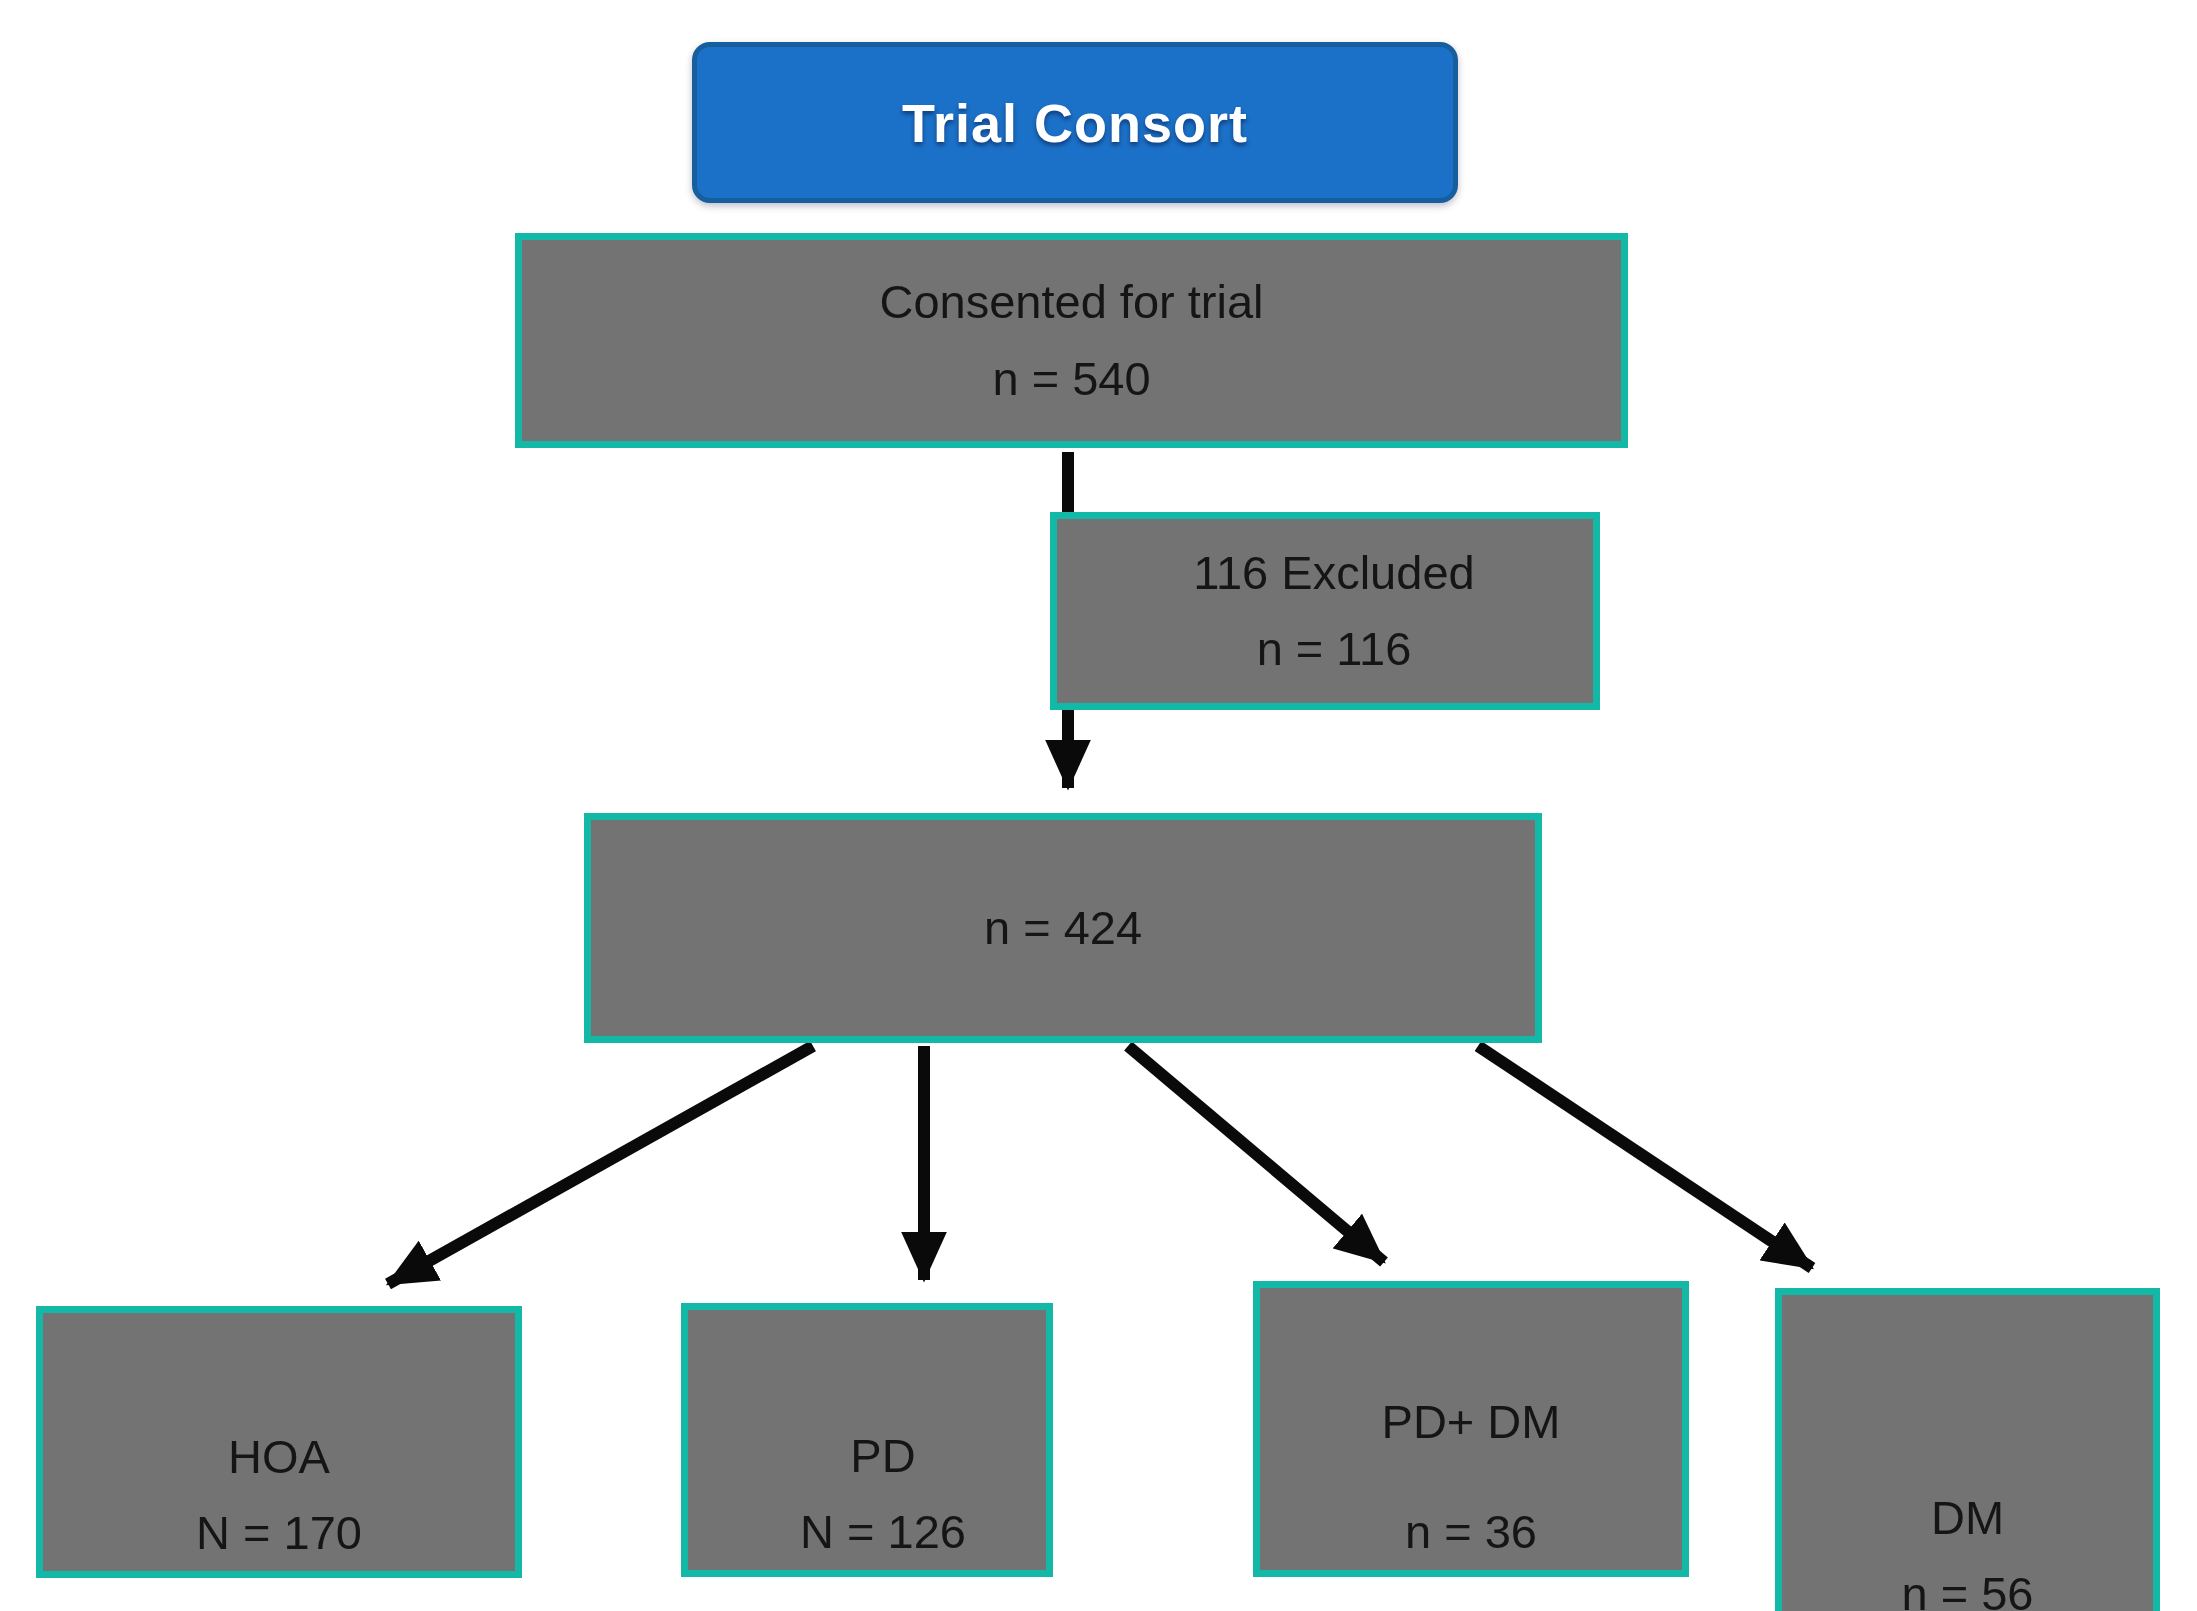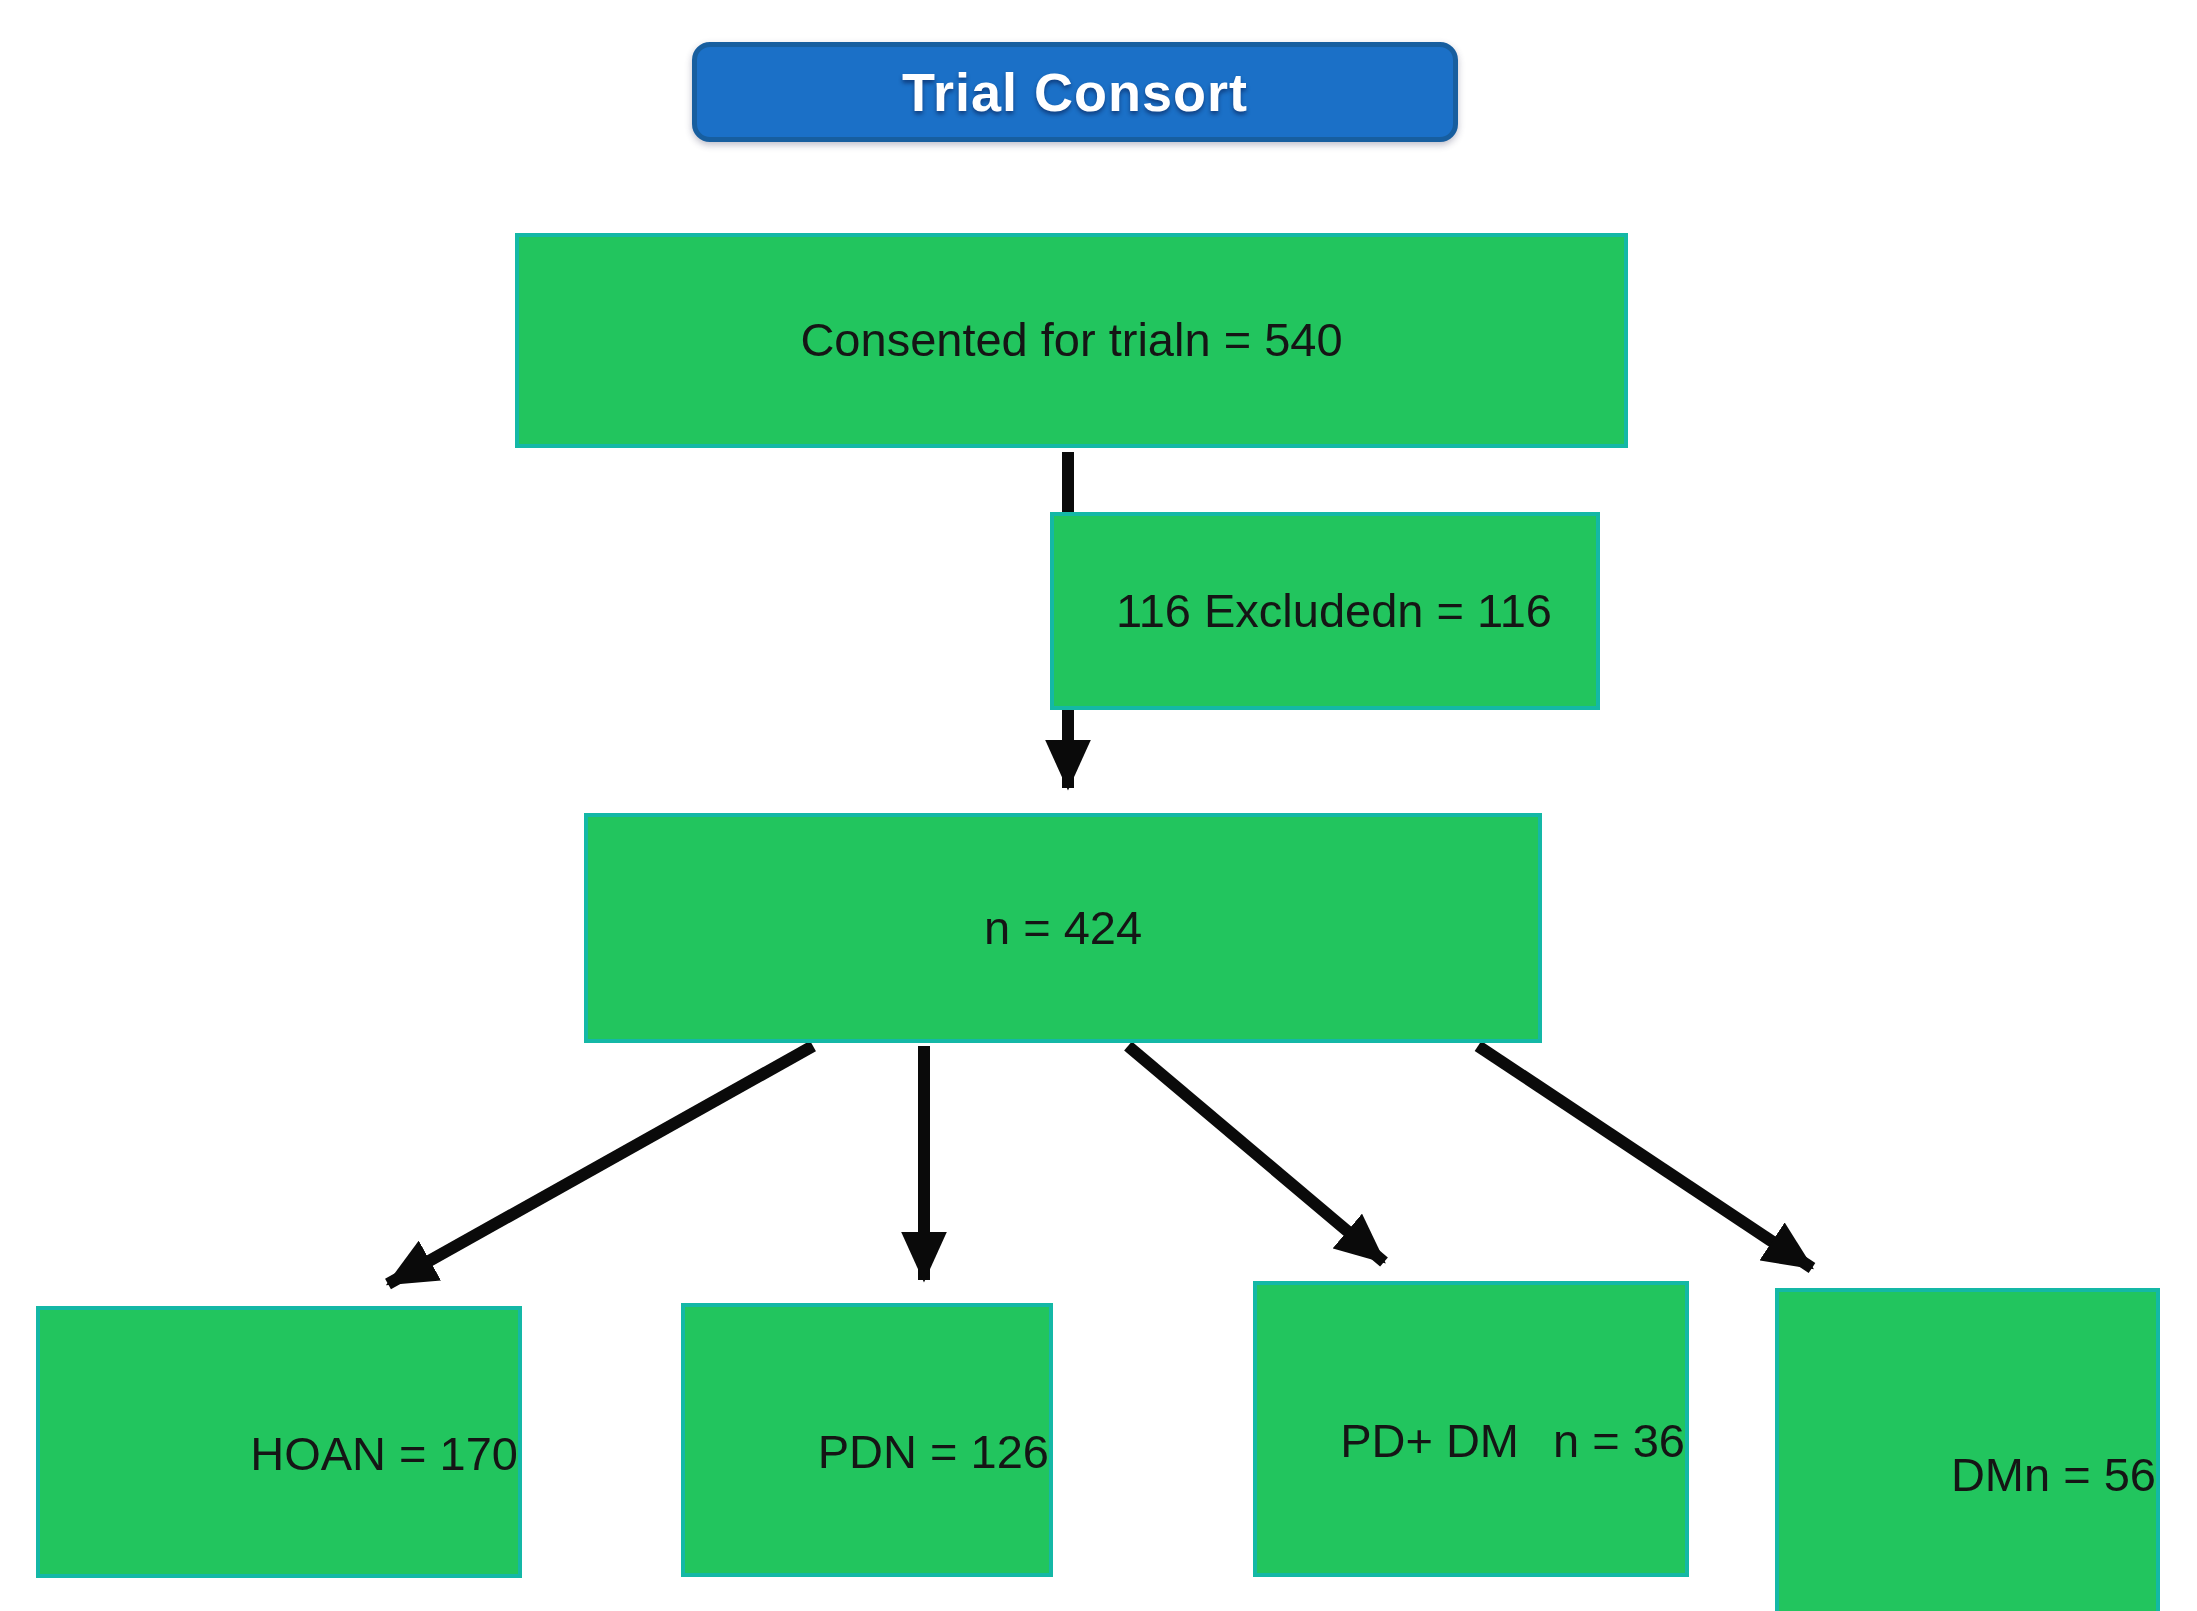--- a/index.html
+++ b/index.html
@@ -13,37 +13,37 @@
     overflow: hidden;
   }
   svg.arrow-layer {
     position: absolute;
     left: 0; top: 0;
     width: 2197px; height: 1611px;
     z-index: 1;
   }
   .node {
     position: absolute;
-    background: #22c55e;
-    border: 4px solid #14b8a6;
+    background: #737373;
+    border: 7px solid #14b8a6;
     box-sizing: border-box;
     display: flex;
-    flex-direction: row;
+    flex-direction: column;
     align-items: center;
     z-index: 2;
     font-size: 47px;
     line-height: 1.62;
     text-align: center;
   }
   .node.center-text { justify-content: center; }
   .node.top-text { justify-content: flex-end; padding-top: 24px; }
   .title-box {
     position: absolute;
     left: 692px; top: 42px;
-    width: 766px; height: 100px;
+    width: 766px; height: 161px;
     box-sizing: border-box;
     background: #1B70C7;
     border: 5px solid #175E9F;
     border-radius: 18px;
     box-shadow: 0 3px 7px rgba(40,40,80,0.30);
     display: flex;
     align-items: center;
     justify-content: center;
     z-index: 2;
   }

